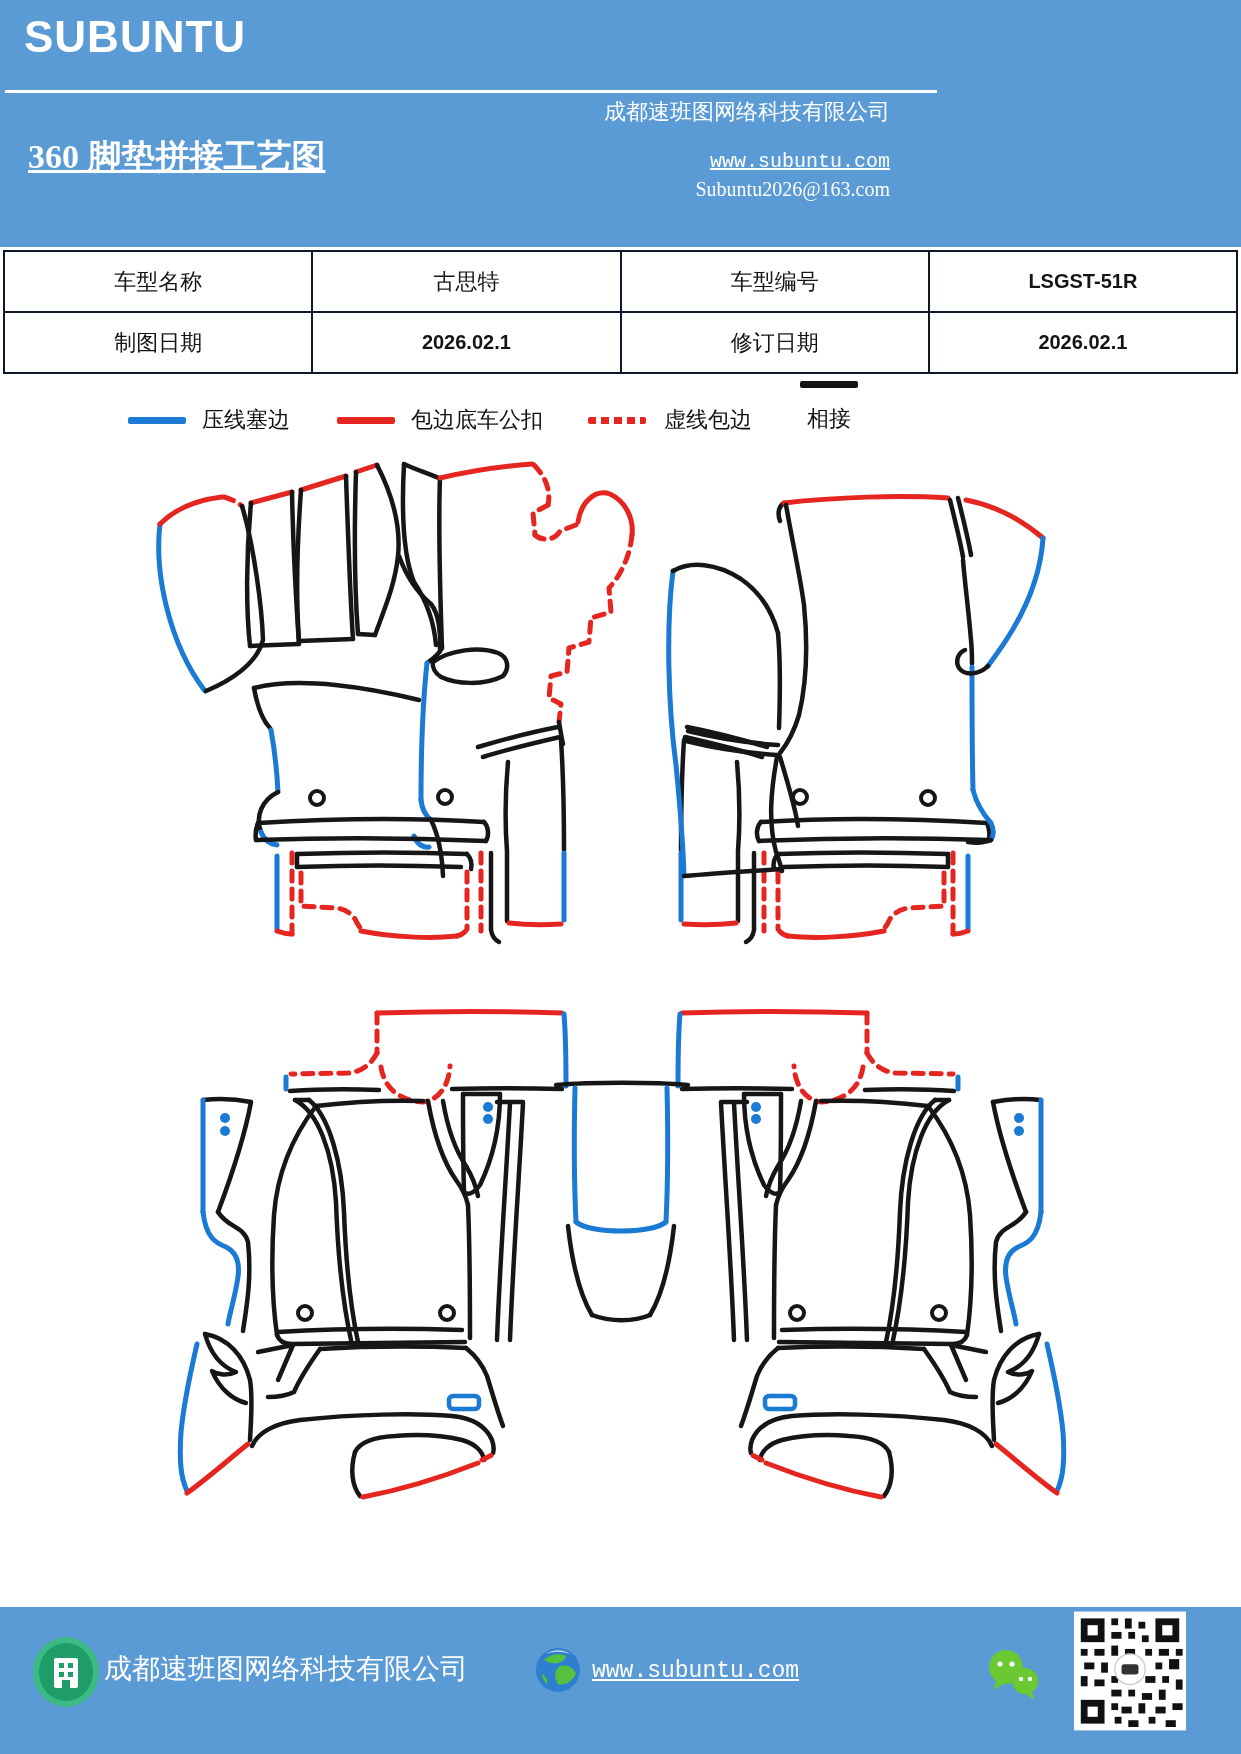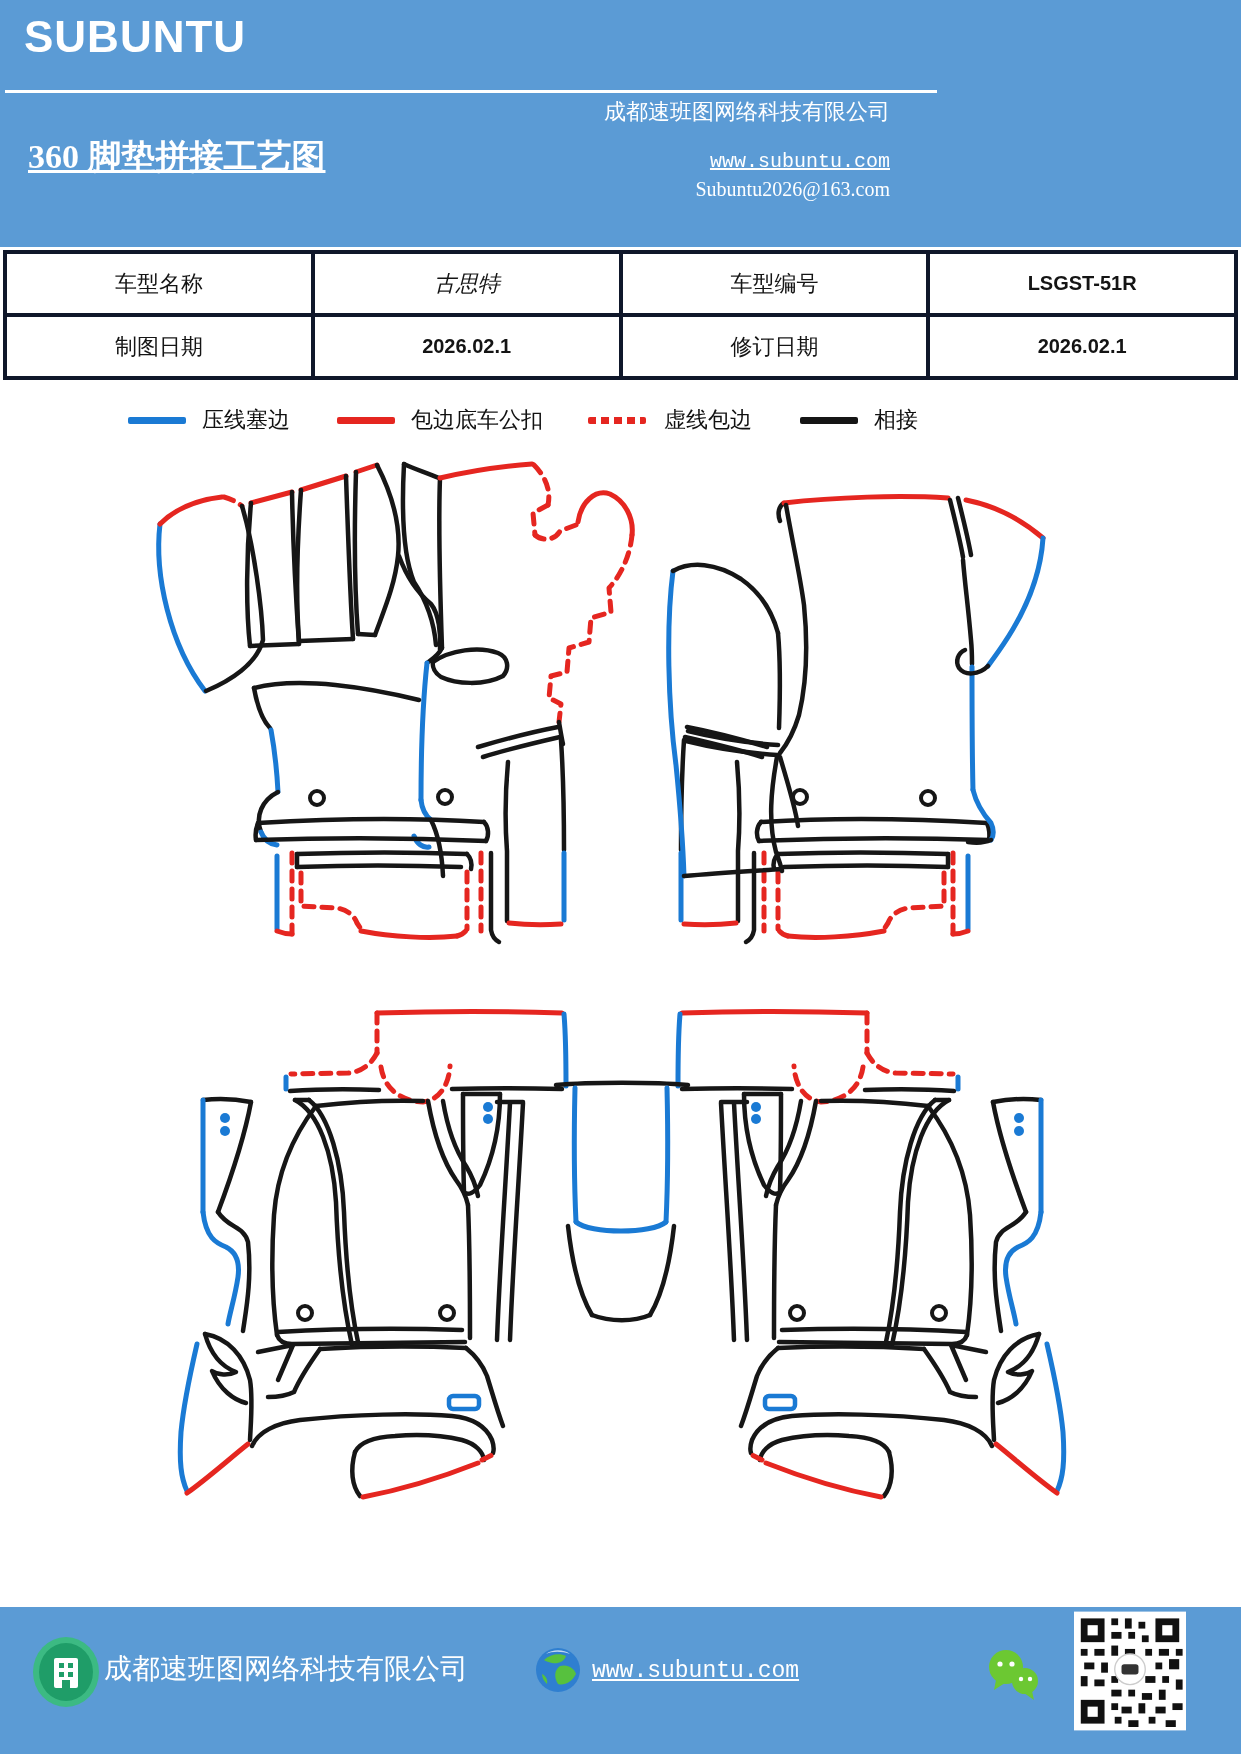--- a/index.html
+++ b/index.html
@@ -15,24 +15,24 @@
   .hdr-company{position:absolute;top:97px;right:351px;font-size:22px;color:#fff;
         font-family:"Liberation Serif",serif;}
   .hdr-site{position:absolute;top:150px;right:351px;font-size:20px;color:#fff;
         font-family:"Liberation Mono","DejaVu Sans Mono",monospace;text-decoration:underline;}
   .hdr-mail{position:absolute;top:178px;right:351px;font-size:20px;color:#fff;
         font-family:Liberation Serif, serif;}
   .sop{position:absolute;top:50px;right:160px;font-size:88px;font-weight:800;color:#fff;
         letter-spacing:2px;line-height:1;}
   
   table.info{position:absolute;top:250px;left:3px;width:1235px;border-collapse:collapse;table-layout:fixed;}
-  table.info td{border:4px solid #0f172a;height:57px;text-align:center;vertical-align:middle;color:#141414;}
+  table.info td{border:2px solid #0f172a;height:57px;text-align:center;vertical-align:middle;color:#141414;}
   td.lab{font-family:"Liberation Serif",serif;font-size:22px;}
   td.val{font-family:"Liberation Sans",sans-serif;font-size:20px;font-weight:600;margin-left:44px;}
-  td.valserif{font-family:"Liberation Serif",serif;font-size:22px;font-style:italic;}
+  td.valserif{font-family:"Liberation Serif",serif;font-size:22px;}
   
   .li{position:absolute;display:flex;align-items:center;gap:16px;
       font-family:"Liberation Serif",serif;font-size:22px;color:#111;}
   .sw{width:58px;height:7px;border-radius:2px;flex:0 0 auto;}
   .sw-blue{background:#1a7ad4;}
   .sw-red{background:#e52620;}
   .sw-dash{background:repeating-linear-gradient(90deg,#e52620 0 8px,rgba(0,0,0,0) 8px 13px);}
   .sw-black{background:#151515;}
   
   svg.diagram{position:absolute;top:430px;left:0;width:1241px;height:1130px;}
@@ -88,21 +88,21 @@
     <span>压线塞边</span>
   </div>
   <div class="li" style="left:337px;top:405px;">
     <span class="sw sw-red"></span>
     <span>包边底车公扣</span>
   </div>
   <div class="li" style="left:588px;top:405px;gap:18px;">
     <span class="sw sw-dash"></span>
     <span>虚线包边</span>
   </div>
-  <div class="li" style="left:800px;top:405px;">
+  <div class="li" style="left:800px;top:381px;flex-direction:column;">
     <span class="sw sw-black"></span>
     <span>相接</span>
   </div>
 
   <svg class="diagram" viewBox="0 430 1241 1130">
 
     <g>
 
       <g>
         <path class="bl" d="M160,524 C154,575 170,645 205,691"></path>

